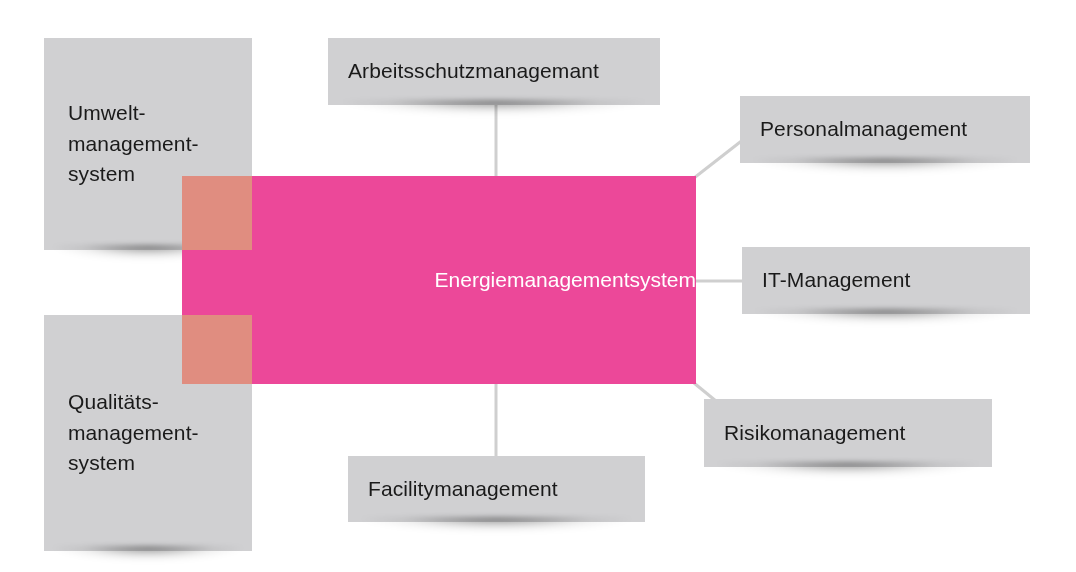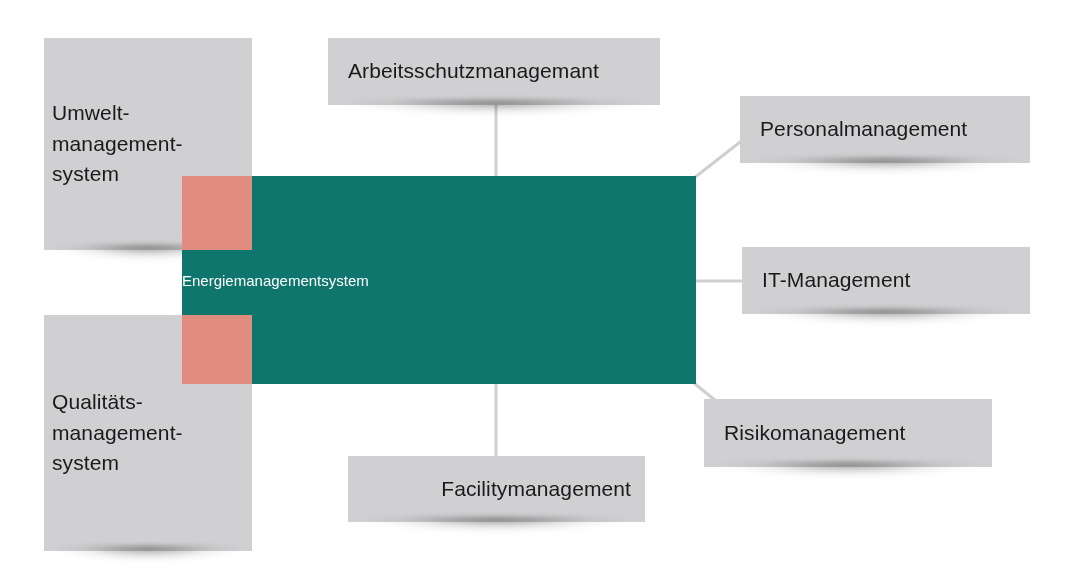--- a/index.html
+++ b/index.html
@@ -60,37 +60,37 @@
                 rgba(0,0,0,0.06) 68%,
                 rgba(0,0,0,0) 100%);
     filter: blur(2.5px);
     z-index: -1;
     pointer-events: none;
   }
 
   
   .box.square {
     align-items: center;
-    padding-left: 8px;
+    padding-left: 24px;
     padding-right: 12px;
   }
   .box.wide {
     padding-left: 20px;
     padding-right: 14px;
   }
 
   
   .center-box {
     position: absolute;
-    background: #0f766e;
+    background: #ec4899;
     color: #ffffff;
-    font-size: 15px;
+    font-size: 21px;
     display: flex;
     align-items: center;
-    justify-content: flex-start;
+    justify-content: flex-end;
     z-index: 4;
     box-sizing: border-box;
   }
 
   
   .overlap {
     position: absolute;
     background: #e08d80;
     z-index: 5;
   }
@@ -122,21 +122,21 @@
   <div class="box square" style="left:44px; top:315px; width:208px; height:236px;">
     <span class="txt">Qualitäts-
 management-
 system</span>
   </div>
 
   <div class="box wide" style="left:328px; top:38px; width:332px; height:67px;">
     <span class="txt">Arbeitsschutzmanagemant</span>
   </div>
 
-  <div class="box wide" style="left:348px; top:456px; width:297px; height:66px;justify-content:flex-end;">
+  <div class="box wide" style="left:348px; top:456px; width:297px; height:66px;">
     <span class="txt">Facilitymanagement</span>
   </div>
 
   <div class="box wide" style="left:740px; top:96px; width:290px; height:67px;">
     <span class="txt">Personalmanagement</span>
   </div>
 
   <div class="box wide" style="left:742px; top:247px; width:288px; height:67px;">
     <span class="txt">IT-Management</span>
   </div>

